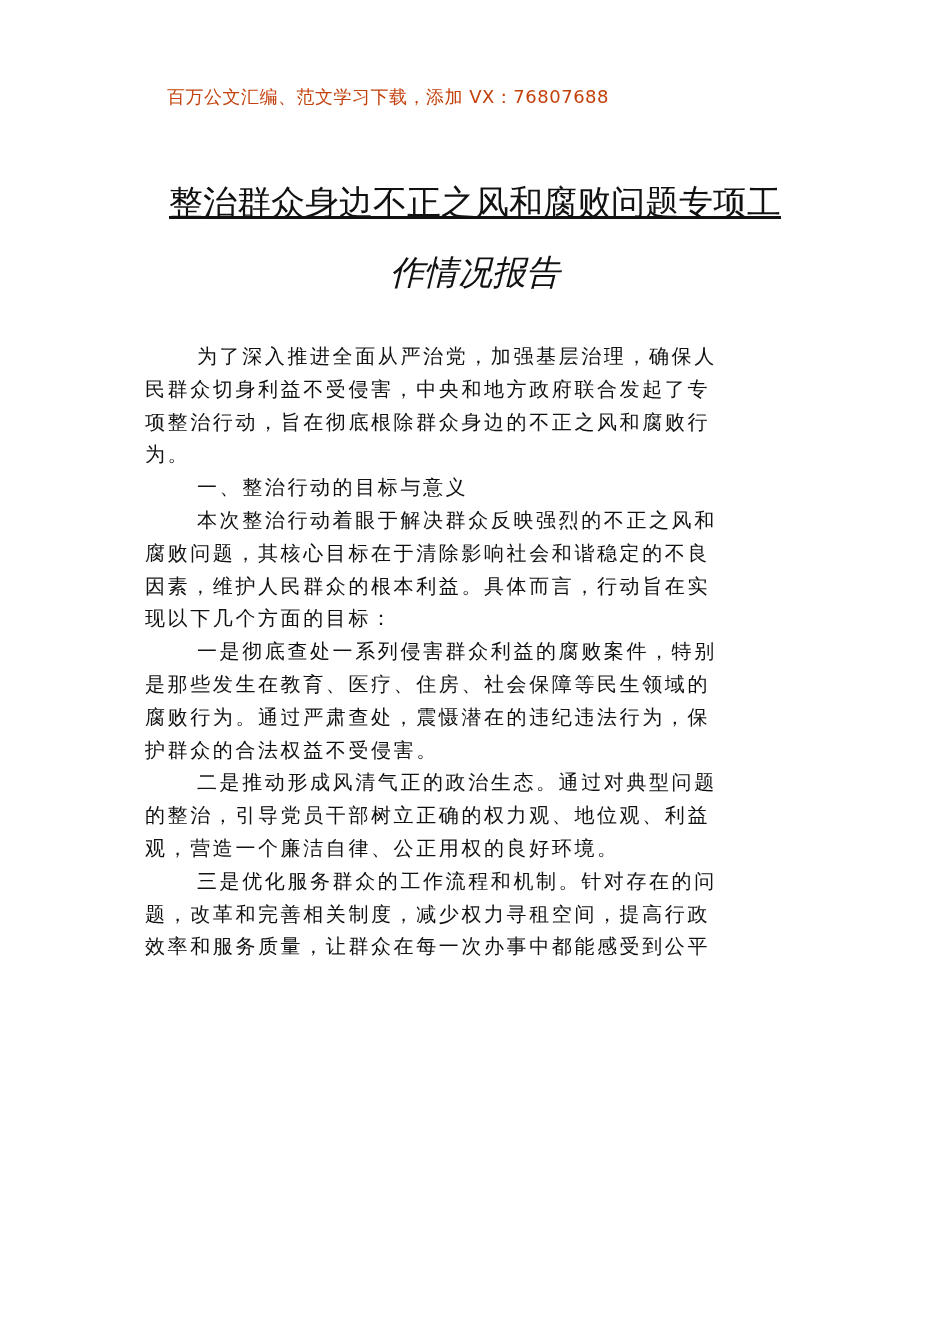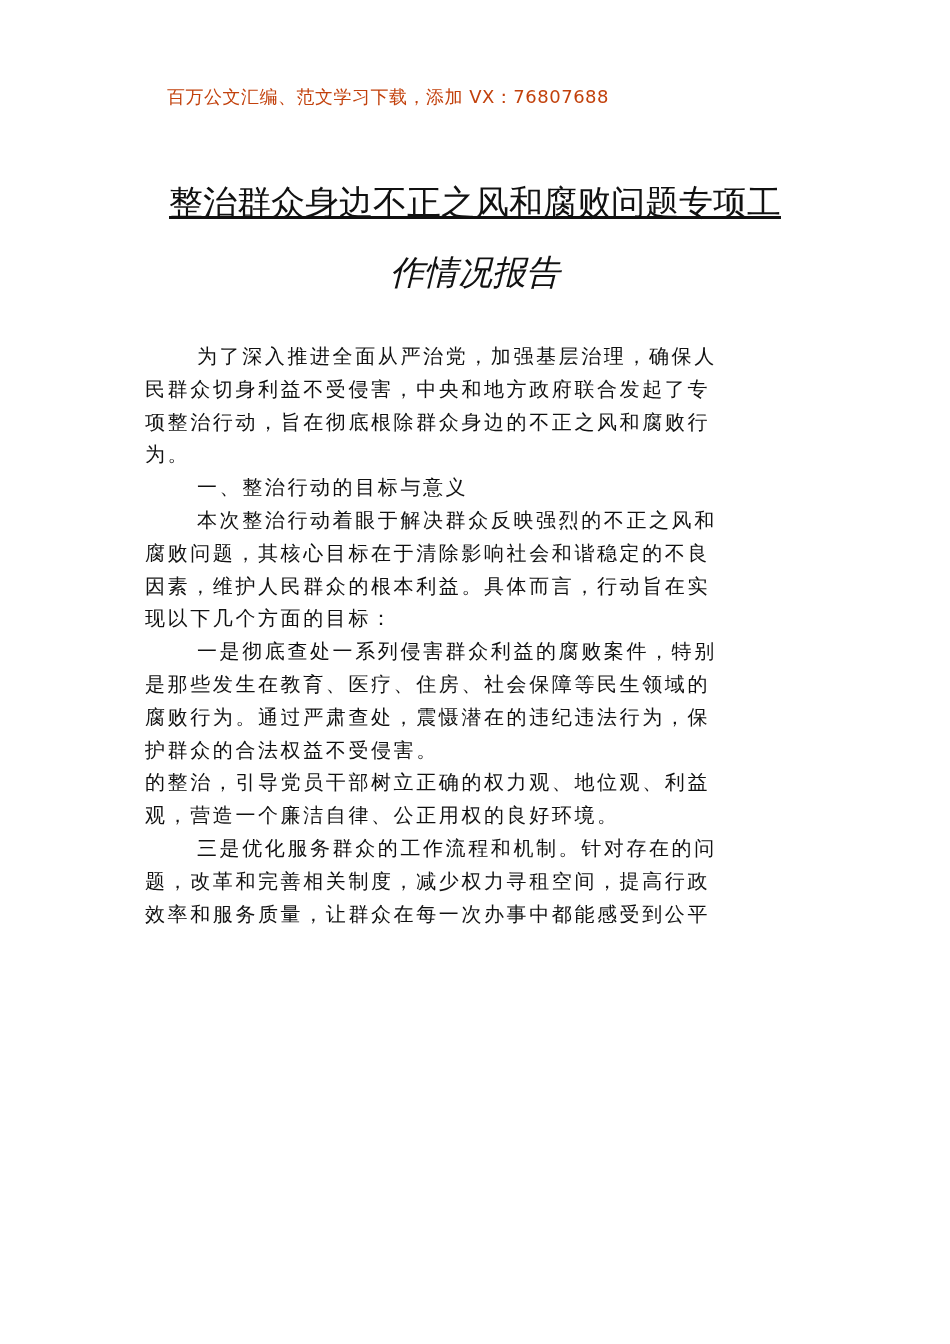--- a/index.html
+++ b/index.html
@@ -47,20 +47,21 @@
   </div>
 
   <div>
     <div class="line indent"><span class="bold">一是</span><span>彻底查处一系列侵害群众利益的腐败案件，特别</span></div>
     <div class="line">是那些发生在教育、医疗、住房、社会保障等民生领域的</div>
     <div class="line">腐败行为。通过严肃查处，震慑潜在的违纪违法行为，保</div>
     <div class="line">护群众的合法权益不受侵害。</div>
   </div>
 
   <div>
+    <div class="line indent"><span class="bold">二是</span><span>推动形成风清气正的政治生态。通过对典型问题</span></div>
     <div class="line">的整治，引导党员干部树立正确的权力观、地位观、利益</div>
     <div class="line">观，营造一个廉洁自律、公正用权的良好环境。</div>
   </div>
 
   <div>
     <div class="line indent"><span class="bold">三是</span><span>优化服务群众的工作流程和机制。针对存在的问</span></div>
     <div class="line">题，改革和完善相关制度，减少权力寻租空间，提高行政</div>
     <div class="line">效率和服务质量，让群众在每一次办事中都能感受到公平</div>
   </div>
 </div>

